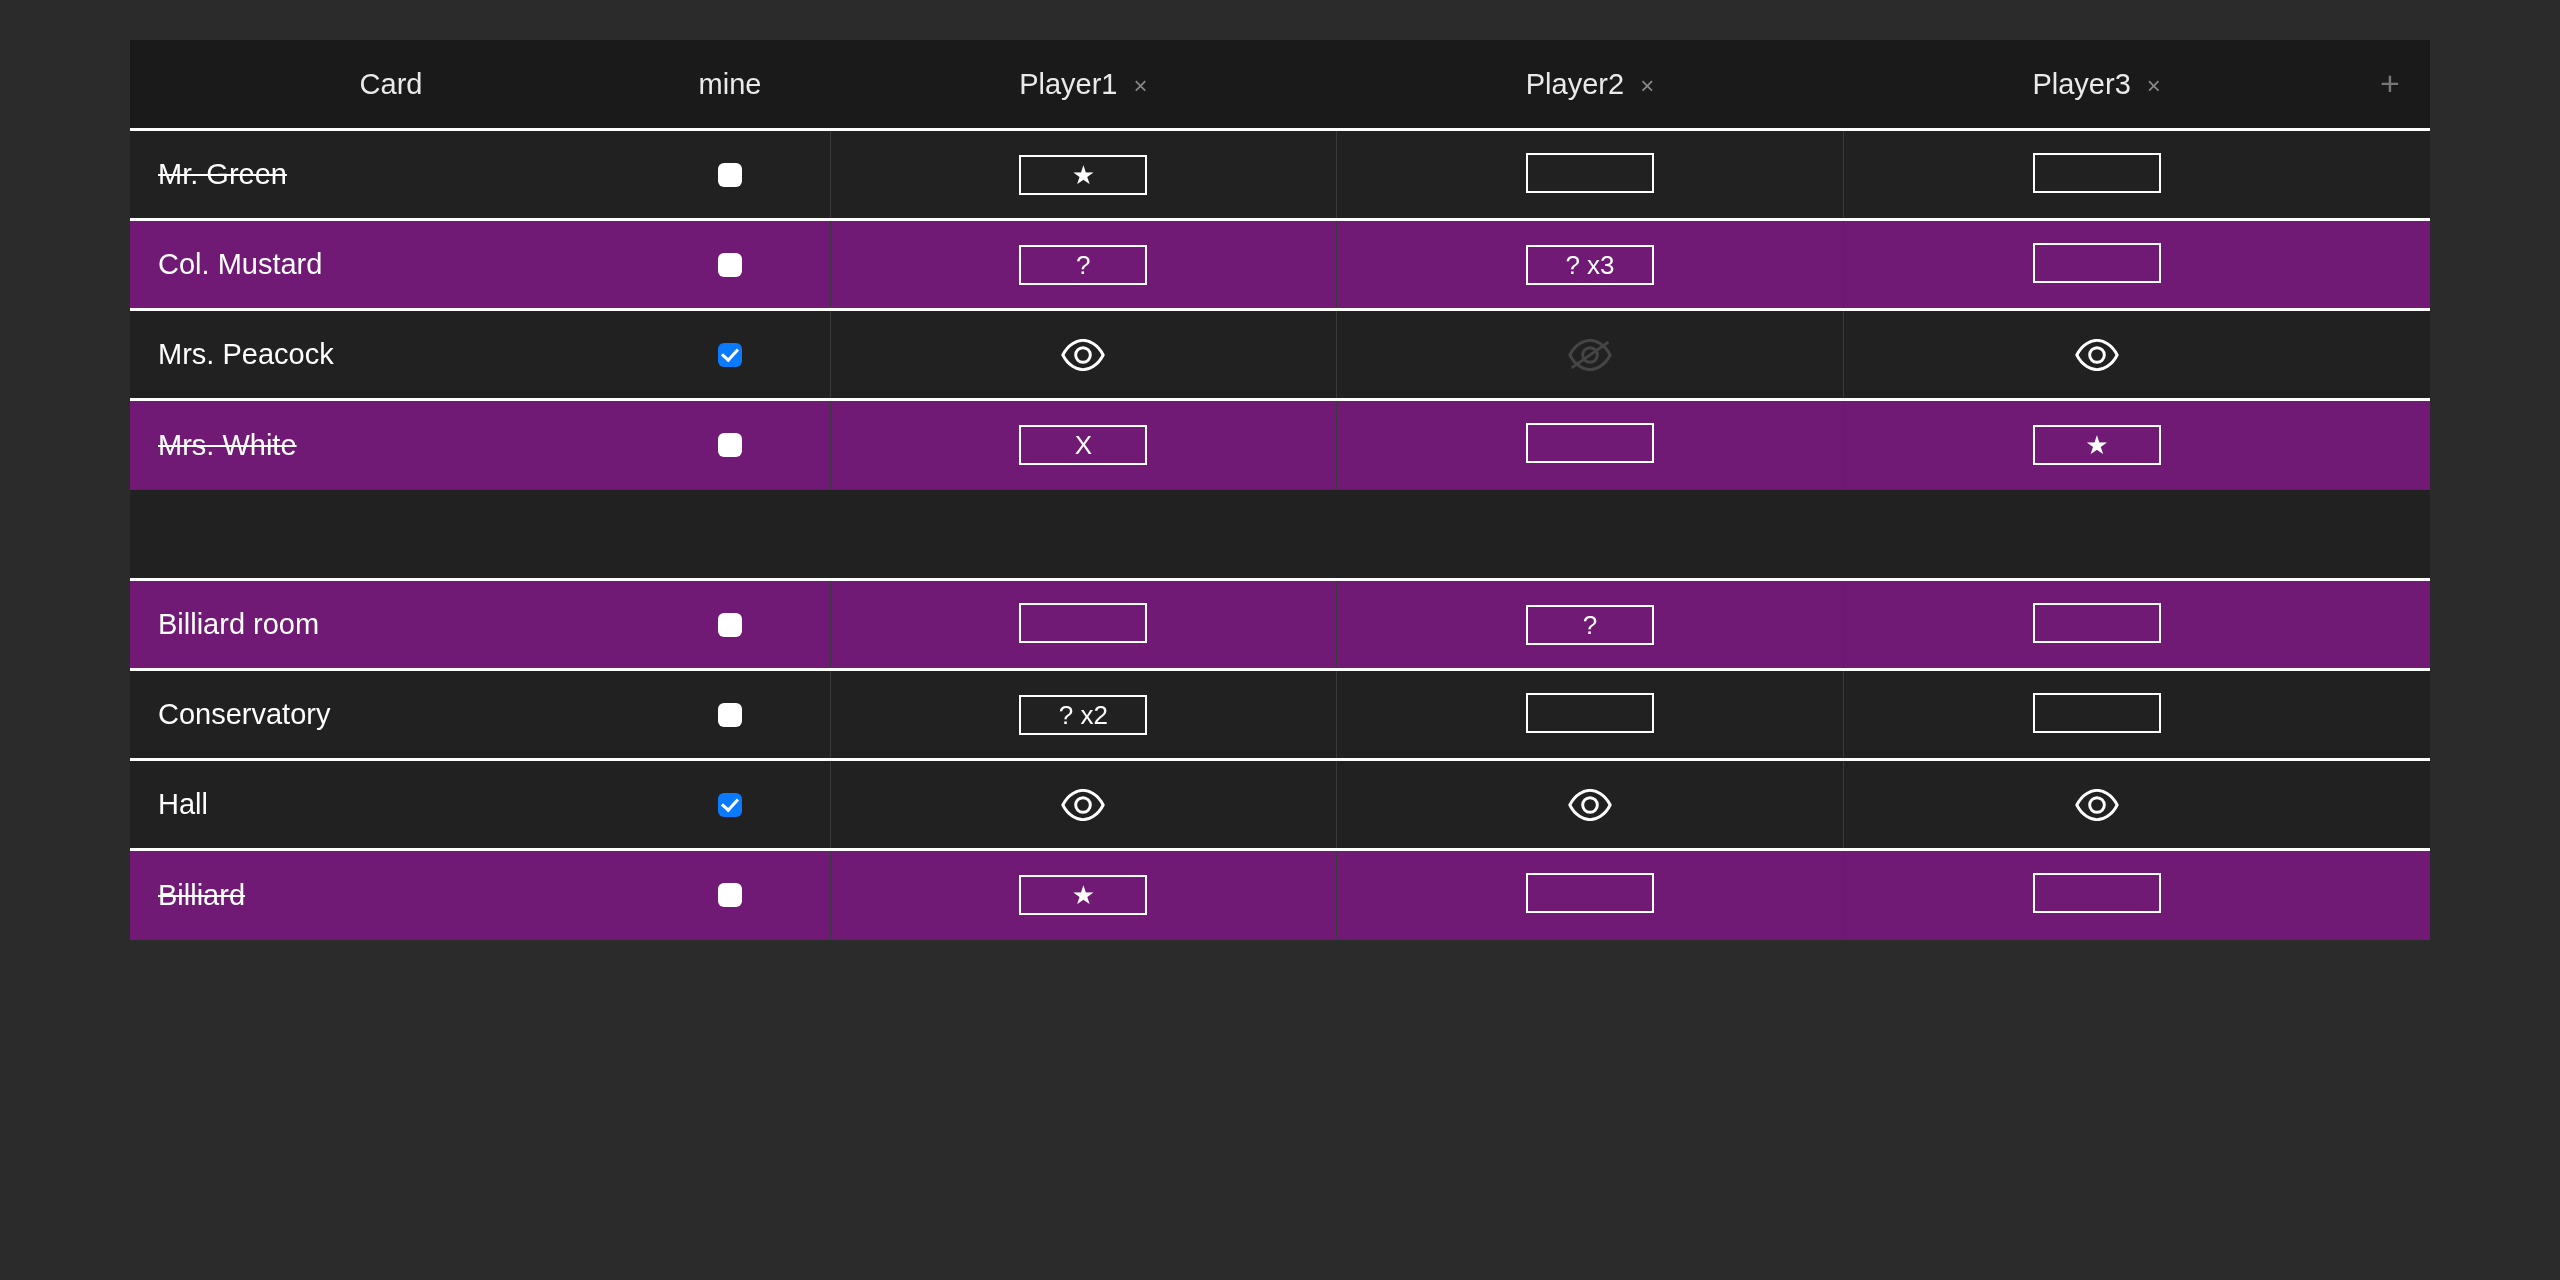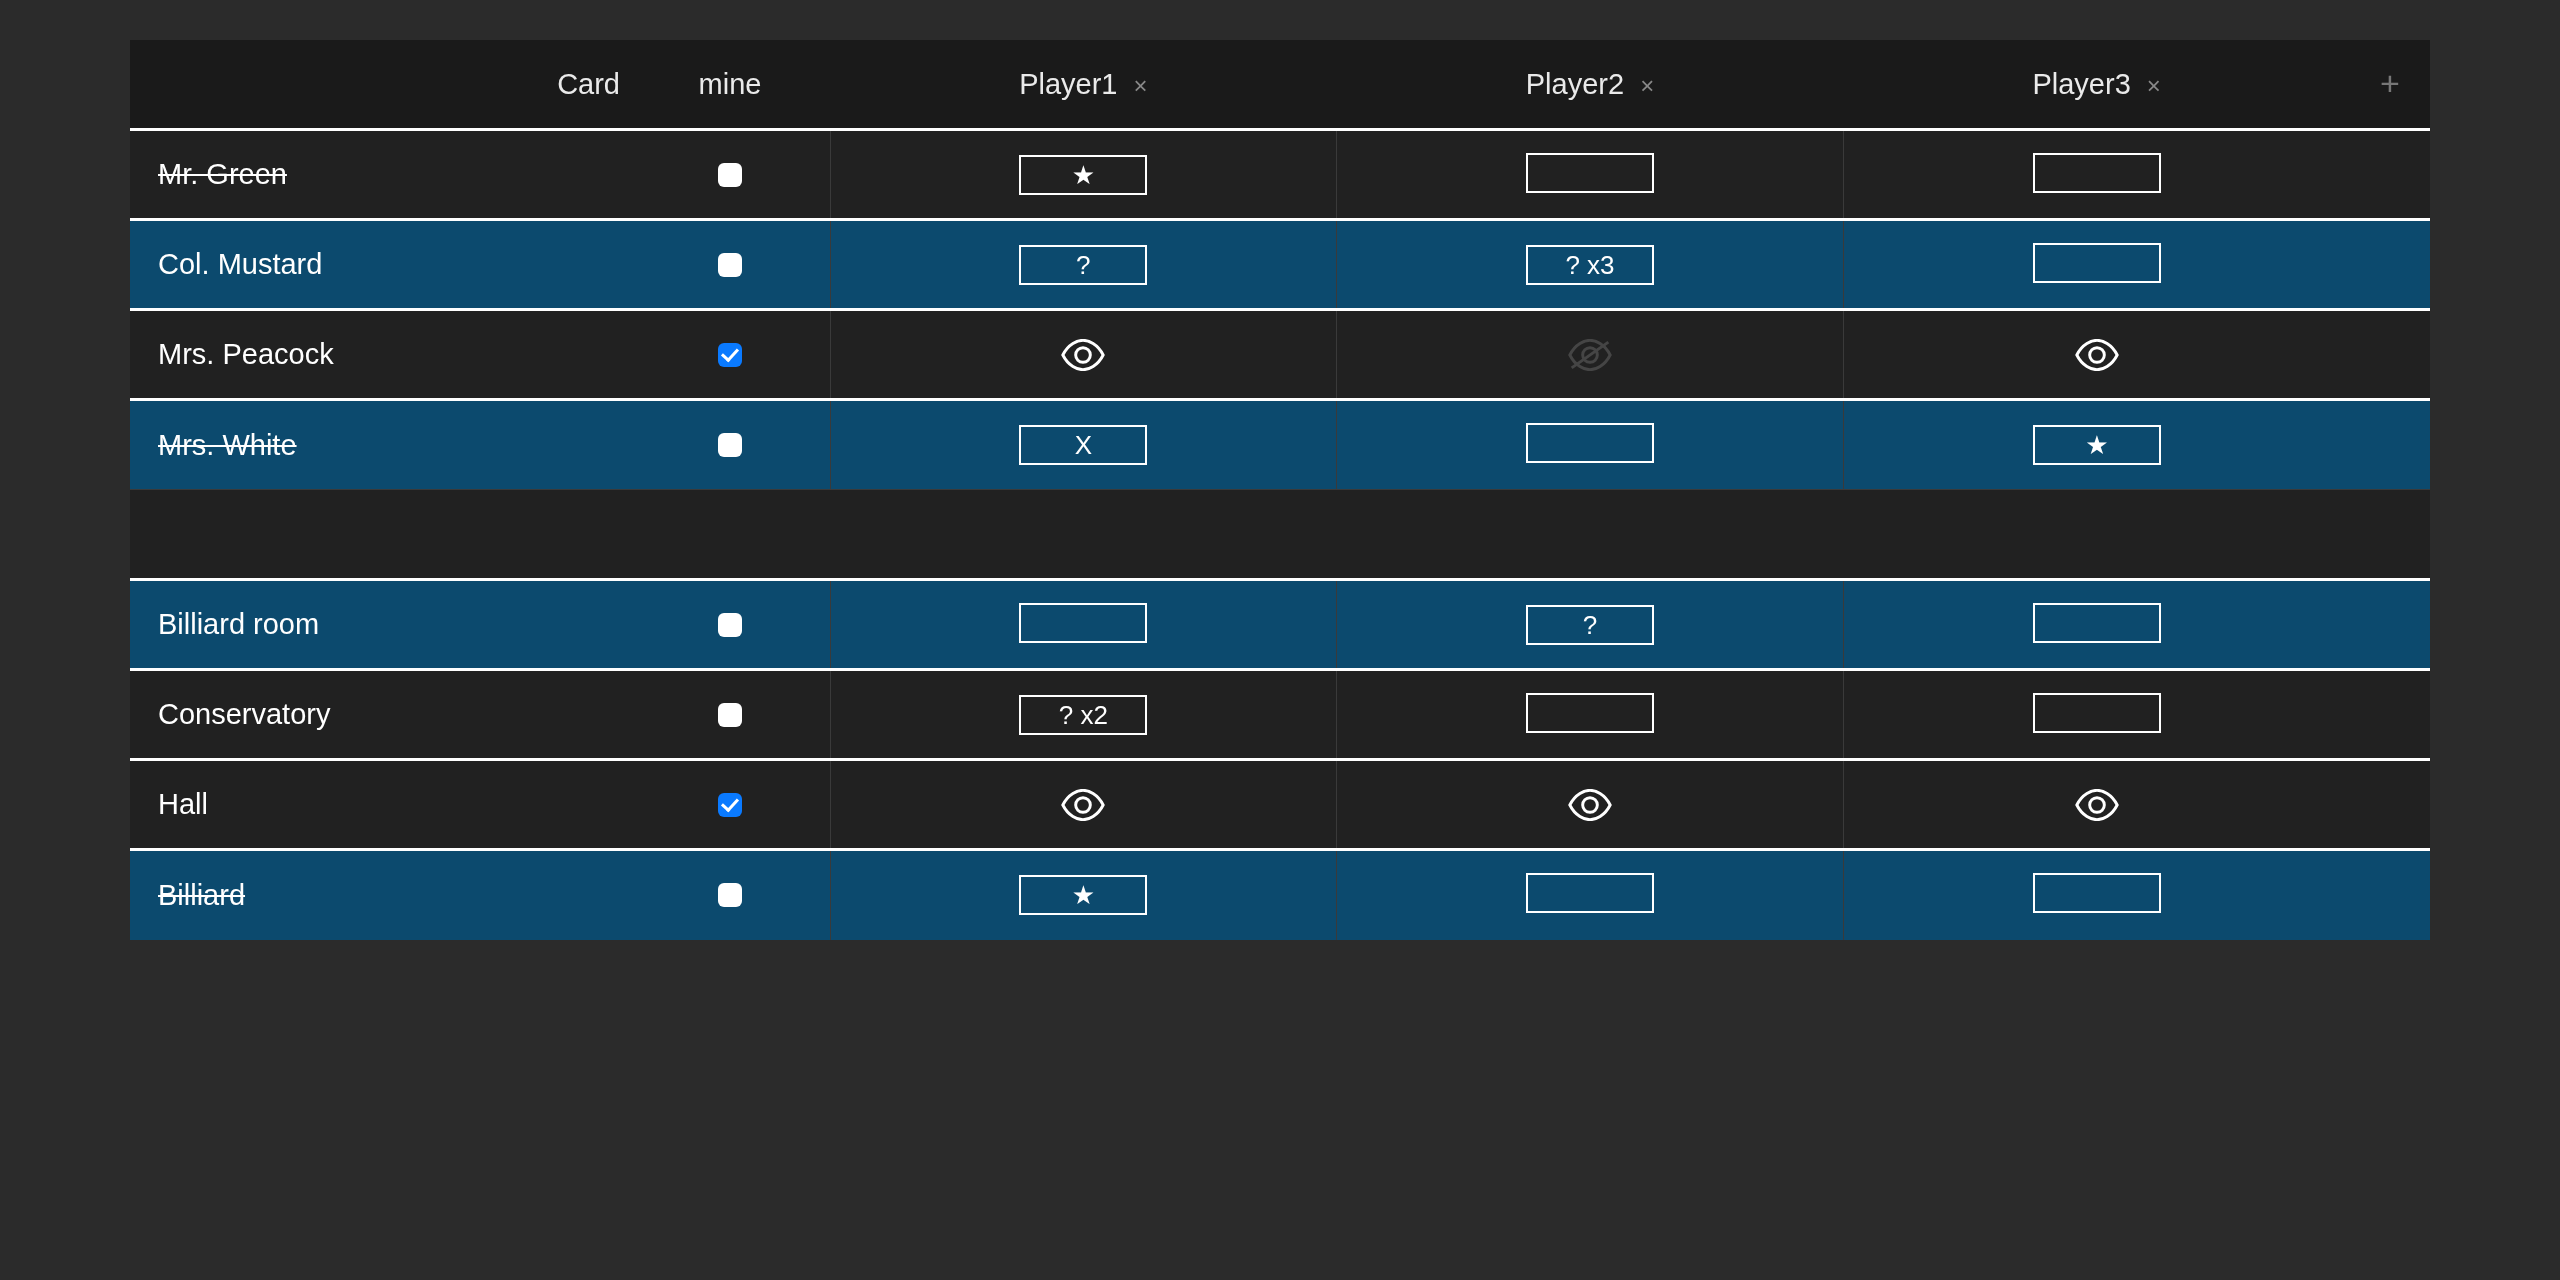--- a/index.html
+++ b/index.html
@@ -25,21 +25,21 @@
   th {
     color: #eaeaea;
     font-weight: 400;
     font-size: 29px;
     padding: 26px 10px;
     text-align: center;
     border-bottom: 1px solid #3a3a3a;
     position: relative;
   }
   th.card-head {
-    text-align: right;
+    text-align: center;
     padding-left: 32px;
     width: 500px;
   }
   th.mine-head { width: 200px; }
   th.player-head { }
   th.add-head { width: 80px; text-align:center; }
 
   .close-x {
     display: inline-block;
     color: #888;
@@ -52,21 +52,21 @@
     color: #777;
     font-size: 34px;
     cursor: pointer;
     display: inline-block;
     line-height: 1;
   }
 
   tbody tr {
     border-top: 3px solid #ffffff;
   }
-  tbody tr.alt { background: #0c4a6e; text-decoration: underline; }
+  tbody tr.alt { background: #701a75; text-decoration: underline; }
   tbody tr.spacer { height: 44px; background:#212121; border-top:1px solid #3a3a3a;}
   tbody tr.spacer td { border-left: none; }
 
   td {
     padding: 18px 10px;
     text-align: center;
     vertical-align: middle;
     border-left: 1px solid #3a3a3a;
     height: 90px;
   }

